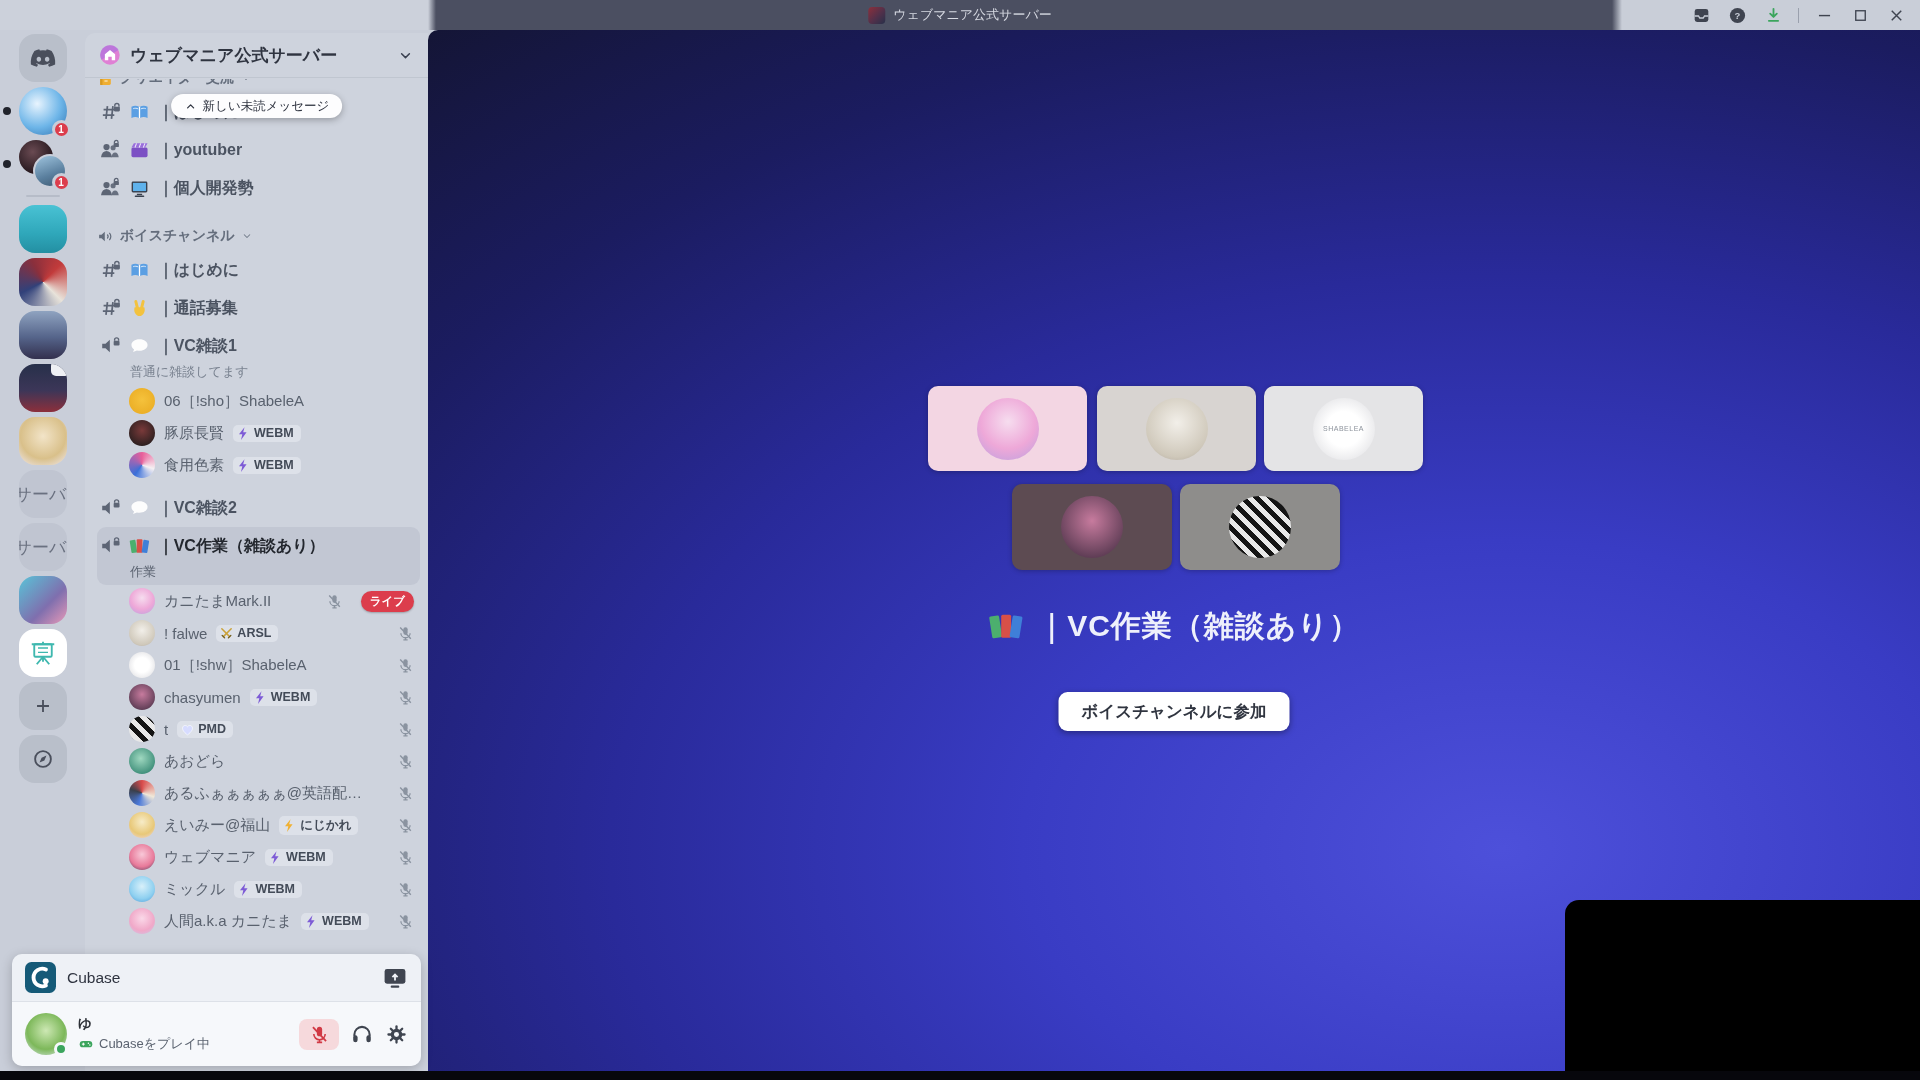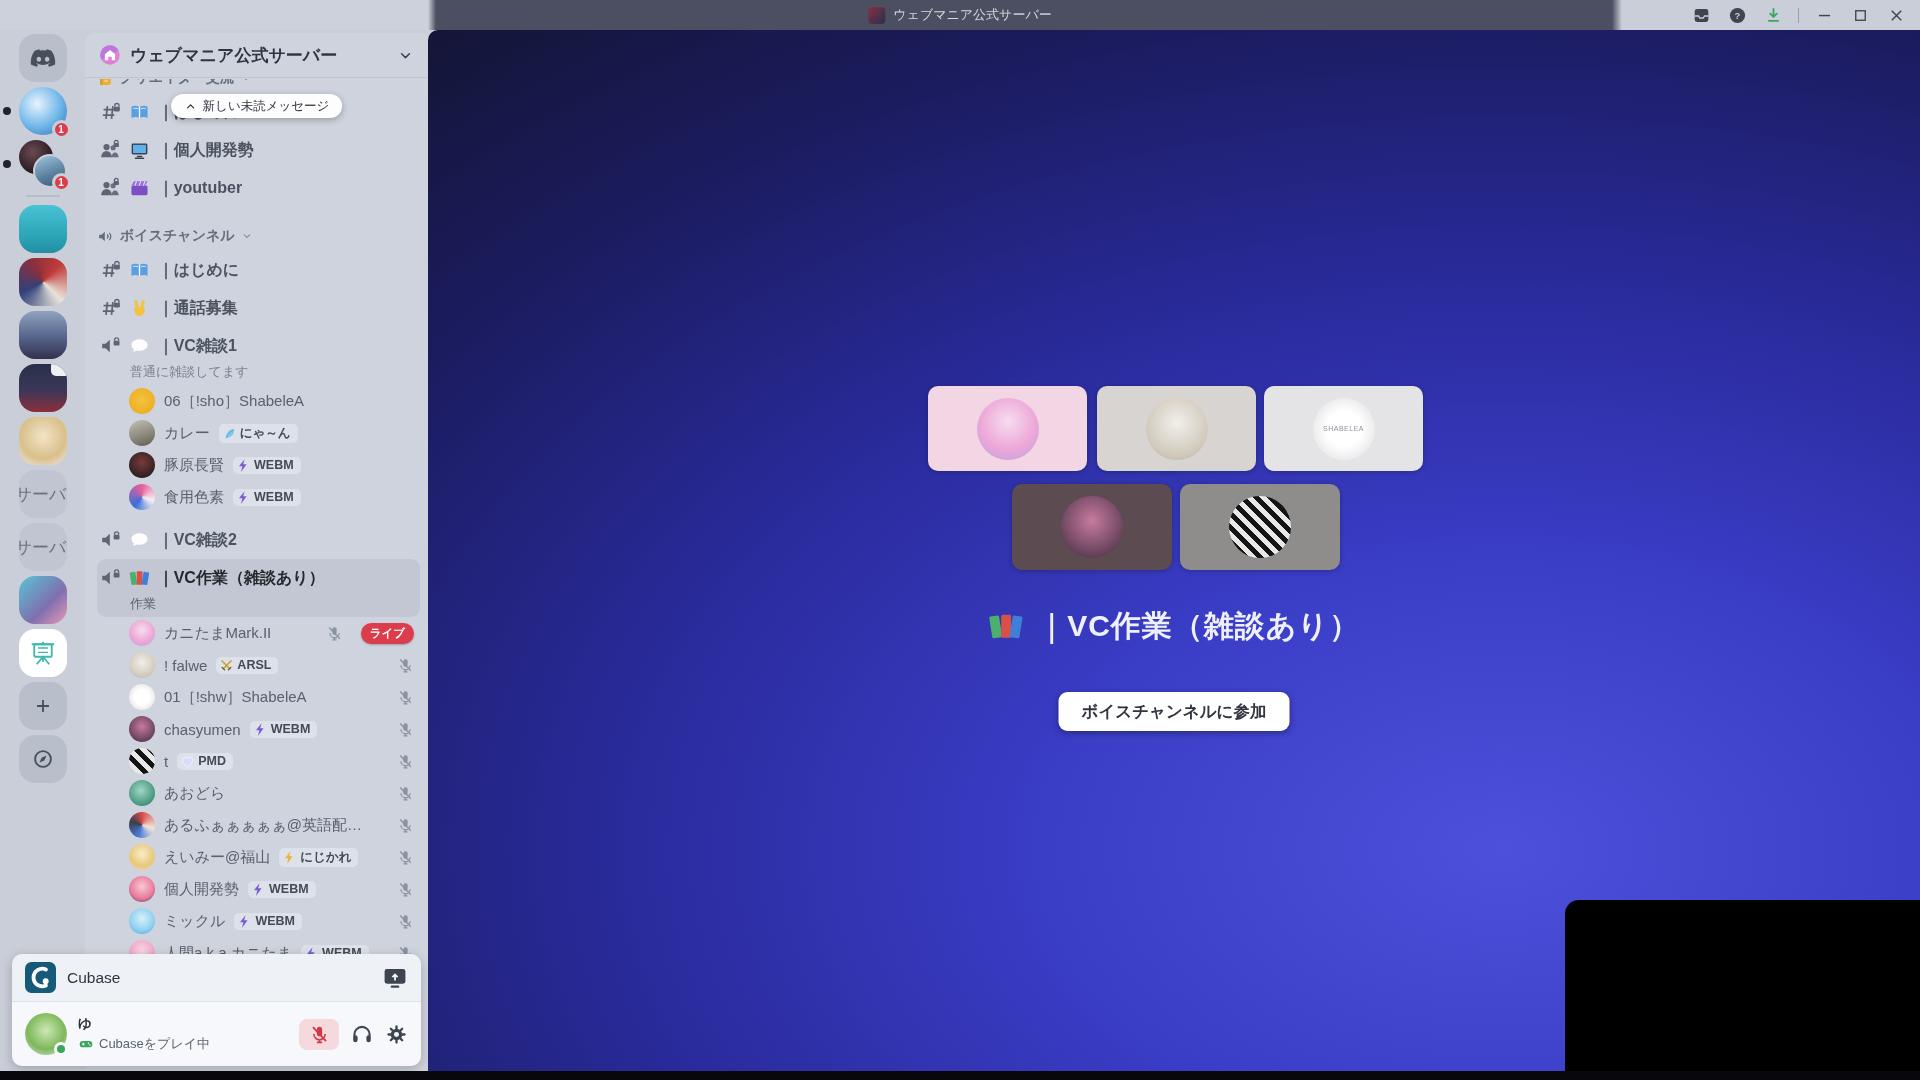--- a/index.html
+++ b/index.html
@@ -295,51 +295,51 @@
                   <path d="M2.2 19.8c.6-4.4 2.9-6.6 6-6.6s5.4 2.2 6 6.6z"></path>
                   <circle cx="15.4" cy="9.6" r="2.8" opacity=".9"></circle>
                   <path d="M13.6 19.8c.4-3 1.7-5.2 3.9-5.2 2.2 0 3.6 2 4 5.2z" opacity=".9"></path>
                 </g>
                 <path d="M16.8 4.4v-.8a2 2 0 0 1 4 0v.8" fill="none" stroke="currentColor" stroke-width="1.4"></path>
                 <rect x="15.9" y="4.4" width="5.8" height="4.4" rx="1" fill="currentColor"></rect>
               </svg>
             </div>
             <div class="ch-emoji icw">
               <svg class="ic" viewBox="0 0 24 24">
-                <rect x="3" y="4" width="18" height="12.5" rx="1.6" fill="#39414e"></rect>
-                <rect x="4.6" y="5.6" width="14.8" height="9.3" fill="#5fb2ec"></rect>
-                <rect x="9" y="18" width="6" height="1.6" fill="#39414e"></rect>
-                <rect x="6.5" y="20" width="11" height="1.8" rx=".9" fill="#39414e"></rect>
-              </svg>
-            </div>
-            <div class="">｜個人開発勢</div>
+                <rect x="2.8" y="8.6" width="18.4" height="11" rx="1.8" fill="#7c50c4"></rect>
+                <path d="M2.8 8.6l2.8-4.8h15.6l-2.8 4.8z" fill="#9a6fdc"></path>
+                <path d="M8.6 3.8L6.8 8.6M13.4 3.8l-1.8 4.8M18.2 3.8l-1.8 4.8" stroke="#efe6fb" stroke-width="1.2"></path>
+              </svg>
+            </div>
+            <div class="">｜youtuber</div>
           </div>
         </div>
         <div class="ch-block">
           <div class="ch-main">
             <div class="ch-icon icw">
               <svg class="ic" viewBox="0 0 24 24">
                 <g fill="currentColor">
                   <circle cx="8.2" cy="8.8" r="3.4"></circle>
                   <path d="M2.2 19.8c.6-4.4 2.9-6.6 6-6.6s5.4 2.2 6 6.6z"></path>
                   <circle cx="15.4" cy="9.6" r="2.8" opacity=".9"></circle>
                   <path d="M13.6 19.8c.4-3 1.7-5.2 3.9-5.2 2.2 0 3.6 2 4 5.2z" opacity=".9"></path>
                 </g>
                 <path d="M16.8 4.4v-.8a2 2 0 0 1 4 0v.8" fill="none" stroke="currentColor" stroke-width="1.4"></path>
                 <rect x="15.9" y="4.4" width="5.8" height="4.4" rx="1" fill="currentColor"></rect>
               </svg>
             </div>
             <div class="ch-emoji icw">
               <svg class="ic" viewBox="0 0 24 24">
-                <rect x="2.8" y="8.6" width="18.4" height="11" rx="1.8" fill="#7c50c4"></rect>
-                <path d="M2.8 8.6l2.8-4.8h15.6l-2.8 4.8z" fill="#9a6fdc"></path>
-                <path d="M8.6 3.8L6.8 8.6M13.4 3.8l-1.8 4.8M18.2 3.8l-1.8 4.8" stroke="#efe6fb" stroke-width="1.2"></path>
-              </svg>
-            </div>
-            <div class="">｜youtuber</div>
+                <rect x="3" y="4" width="18" height="12.5" rx="1.6" fill="#39414e"></rect>
+                <rect x="4.6" y="5.6" width="14.8" height="9.3" fill="#5fb2ec"></rect>
+                <rect x="9" y="18" width="6" height="1.6" fill="#39414e"></rect>
+                <rect x="6.5" y="20" width="11" height="1.8" rx=".9" fill="#39414e"></rect>
+              </svg>
+            </div>
+            <div class="">｜個人開発勢</div>
           </div>
         </div>
         <div class="row-cat gap">
           <div class="cat-ic icw">
             <svg class="ic" viewBox="0 0 24 24">
               <path d="M3 9.5v5h3.4L11 18.7V5.3L6.4 9.5z" fill="currentColor"></path>
               <path d="M14.5 9.2a4.2 4.2 0 0 1 0 5.6M17.5 7a8 8 0 0 1 0 10" fill="none" stroke="currentColor" stroke-width="1.7"></path>
             </svg>
           </div>
           <div class="">ボイスチャンネル</div>
@@ -407,33 +407,20 @@
                 <path d="M12 3.6c5.4 0 9.2 2.9 9.2 6.6s-3.8 6.6-9.2 6.6c-1 0-2-.1-2.9-.3L4.6 18.4l1.2-3.1c-1.9-1.2-3-2.9-3-5.1 0-3.7 3.8-6.6 9.2-6.6z" fill="#fdfdfd"></path>
               </svg>
             </div>
             <div class="">｜VC雑談1</div>
           </div>
           <div class="ch-desc">普通に雑談してます</div>
         </div>
         <div class="row-mem">
           <div class="mem-av" style="background: radial-gradient(circle at 50% 45%, rgb(245, 194, 60), rgb(232, 168, 31));"></div>
           <div class="mem-name">06［!sho］ShabeleA</div>
-        </div>
-        <div class="row-mem">
-          <div class="mem-av" style="background: linear-gradient(160deg, rgb(196, 192, 180), rgb(138, 134, 122) 60%, rgb(94, 90, 80));"></div>
-          <div class="mem-name">カレー</div>
-          <div class="mem-badge">
-            <div class="badge-ic icw">
-              <svg class="ic" viewBox="0 0 24 24">
-                <path d="M19.6 4.2c-6.4.2-11.3 4.3-13 11.2l-1 4.4 4.4-1.2c6.6-1.8 10-7.6 9.6-14.4z" fill="#82c7ea"></path>
-                <path d="M6.4 18.2C9.8 12.4 13.6 9 17.6 6.8" stroke="#4f9cc4" stroke-width="1.1" fill="none"></path>
-              </svg>
-            </div>
-            <div class="">にゃ～ん</div>
-          </div>
         </div>
         <div class="row-mem">
           <div class="mem-av" style="background: radial-gradient(circle at 50% 40%, rgb(122, 58, 58), rgb(46, 32, 32) 75%);"></div>
           <div class="mem-name">豚原長賢</div>
           <div class="mem-badge">
             <div class="badge-ic icw" style="color: rgb(125, 91, 214);">
               <svg class="ic" viewBox="0 0 24 24">
                 <path d="M13.6 1.8L4.8 13.2h5.3L8 22.2l8.9-12.3h-5.4z" fill="currentColor"></path>
               </svg>
             </div>
@@ -634,21 +621,21 @@
                 <rect x="9" y="3" width="6" height="11" rx="3" fill="currentColor"></rect>
                 <path d="M5.5 11.5a6.5 6.5 0 0 0 13 0" fill="none" stroke="currentColor" stroke-width="1.8"></path>
                 <path d="M12 18v3M9 21h6" stroke="currentColor" stroke-width="1.8"></path>
                 <path d="M4.5 3.5l15 16" stroke="currentColor" stroke-width="2"></path>
               </svg>
             </div>
           </div>
         </div>
         <div class="row-mem">
           <div class="mem-av" style="background: radial-gradient(circle at 50% 40%, rgb(248, 200, 216), rgb(232, 122, 154) 60%, rgb(74, 58, 90));"></div>
-          <div class="mem-name">個人開発勢</div>
+          <div class="mem-name">ウェブマニア</div>
           <div class="mem-badge">
             <div class="badge-ic icw" style="color: rgb(125, 91, 214);">
               <svg class="ic" viewBox="0 0 24 24">
                 <path d="M13.6 1.8L4.8 13.2h5.3L8 22.2l8.9-12.3h-5.4z" fill="currentColor"></path>
               </svg>
             </div>
             <div class="">WEBM</div>
           </div>
           <div class="mem-right">
             <div class="mute-ic icw">

